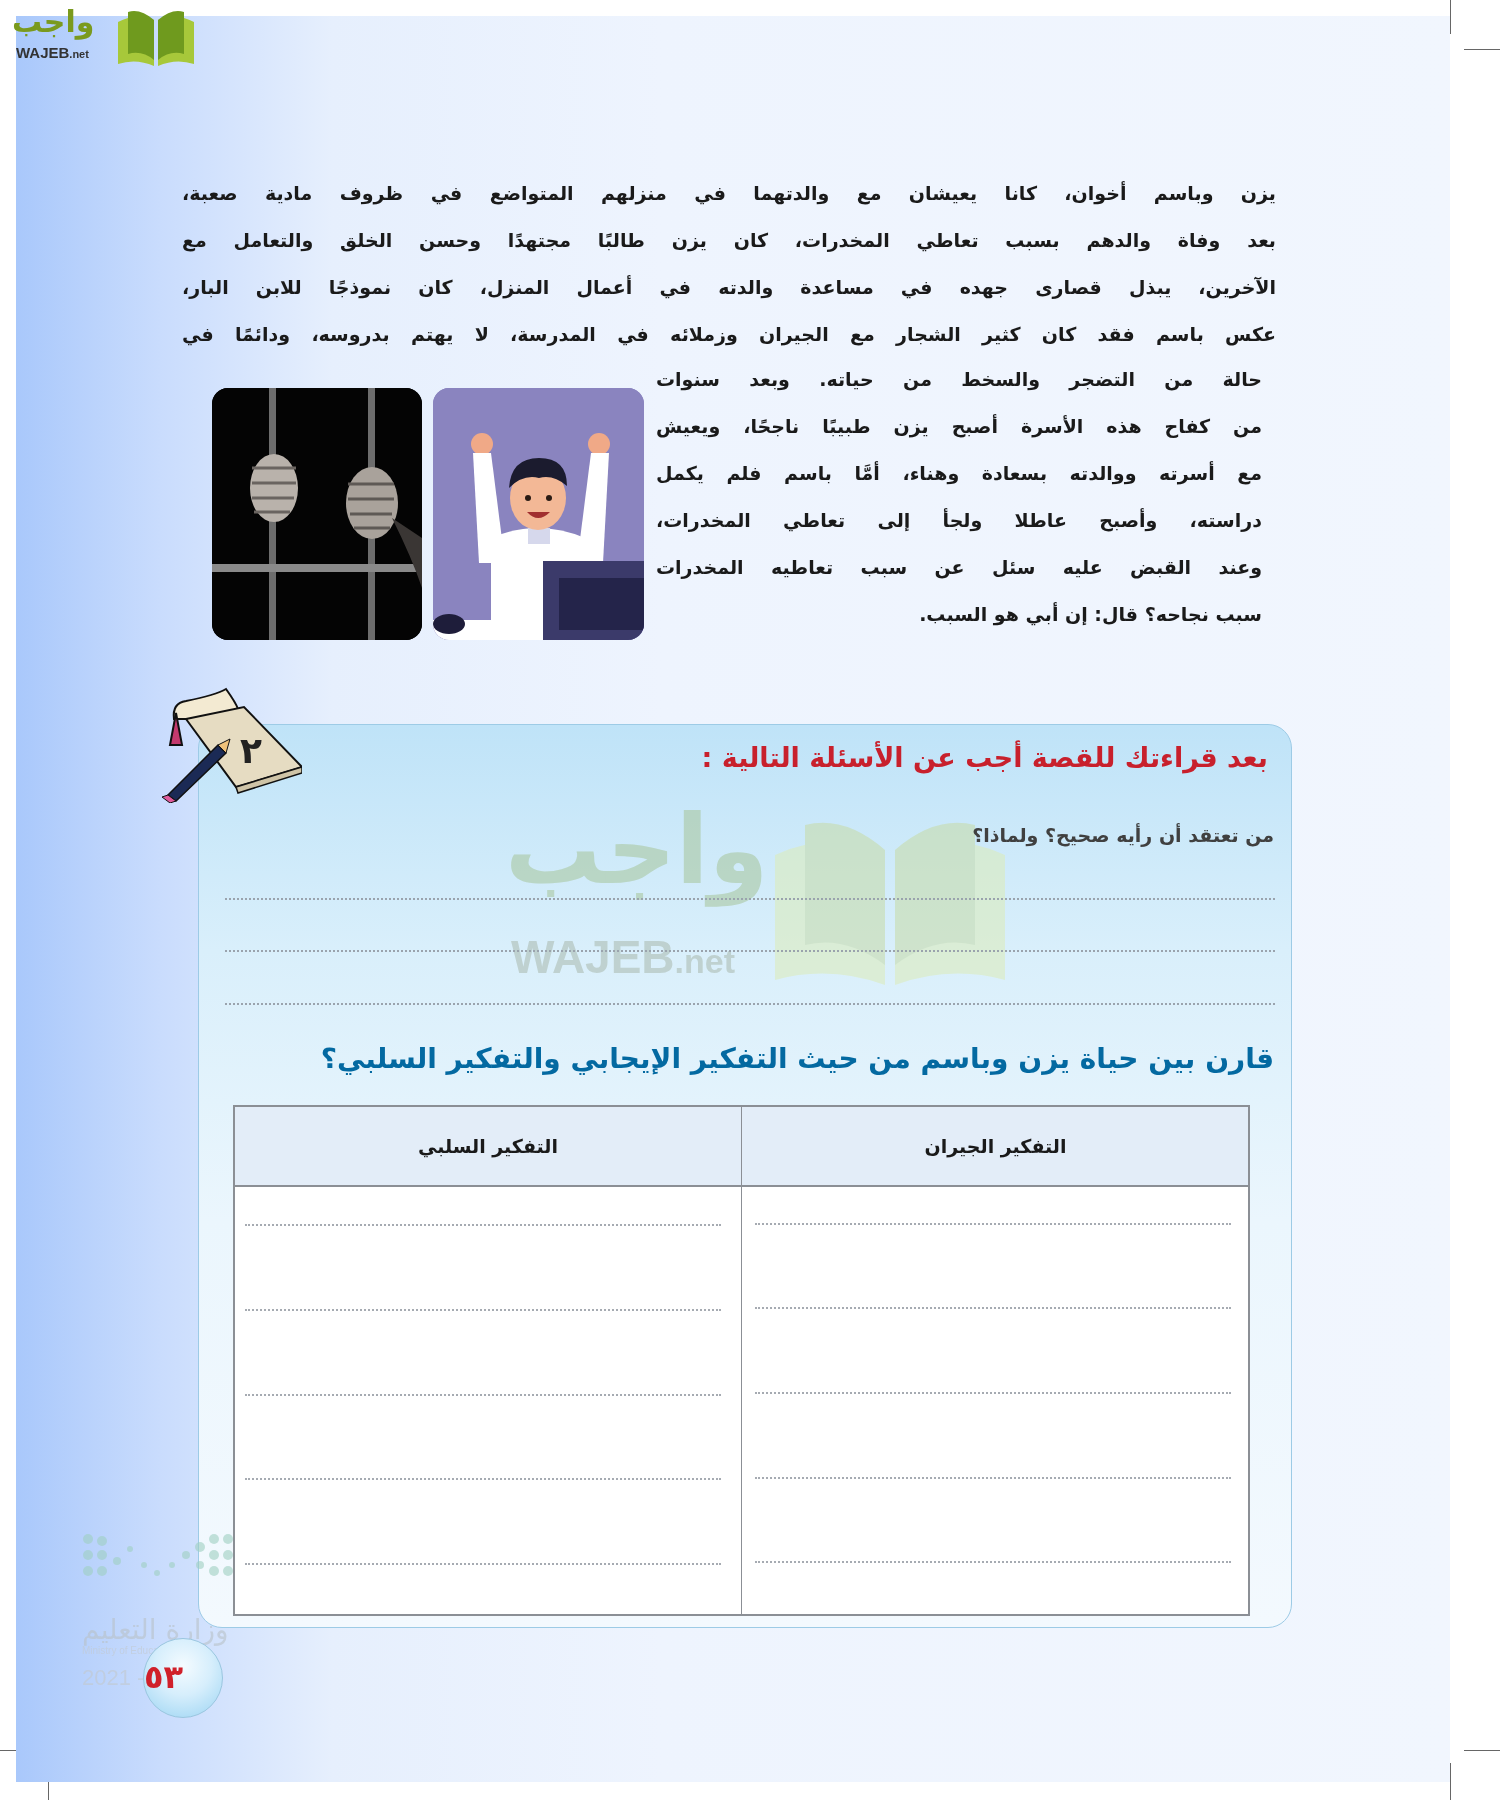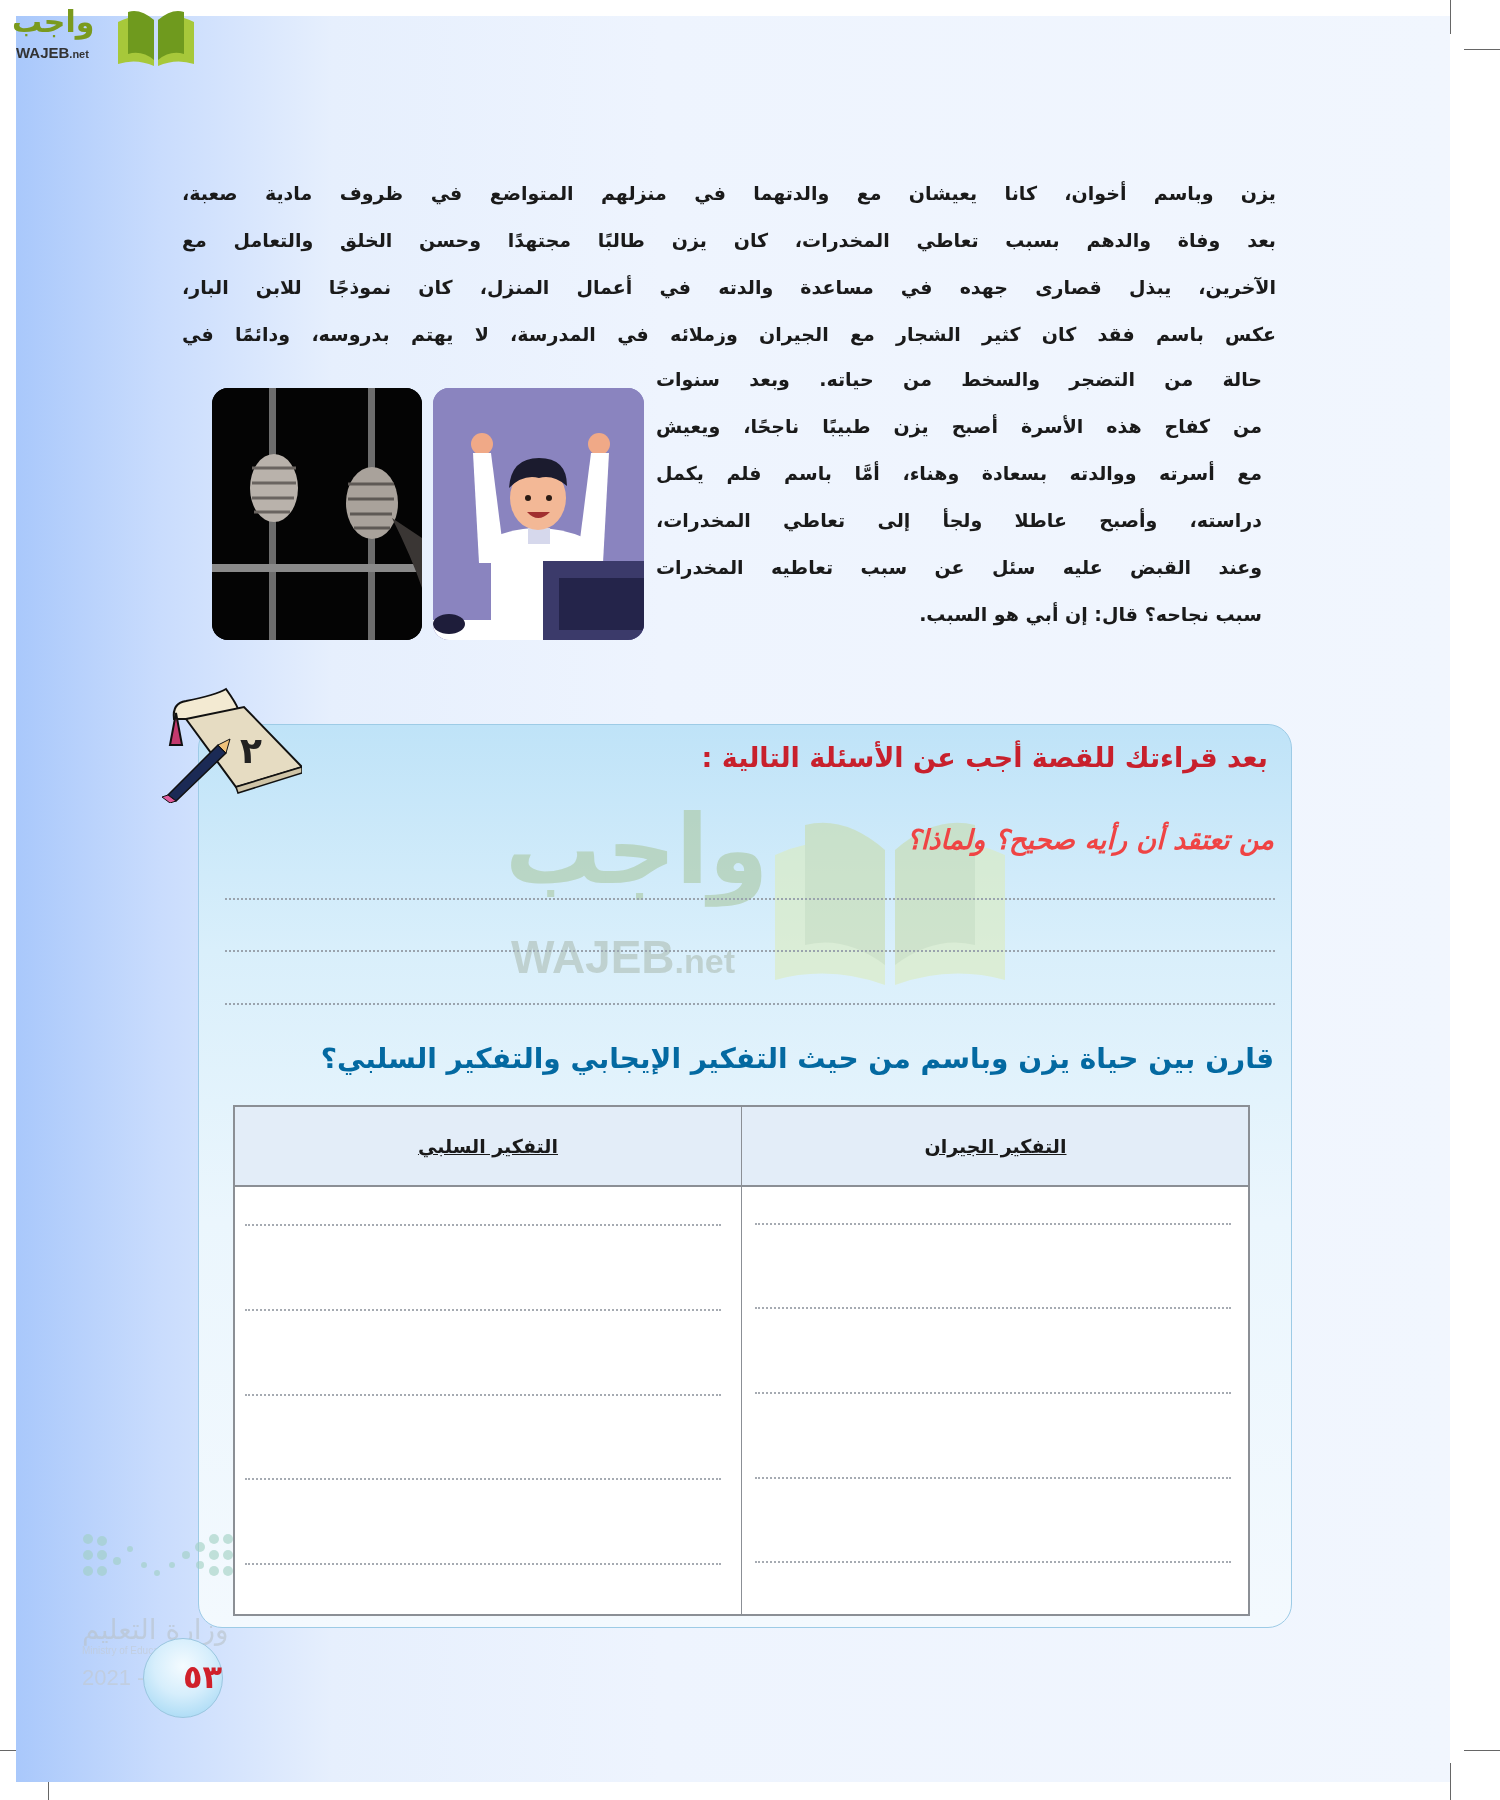--- a/index.html
+++ b/index.html
@@ -37,52 +37,52 @@
     position:absolute; left:198px; top:724px; width:1092px; height:902px;
     border:1.5px solid #9dcbe6; border-radius:24px;
     background:linear-gradient(180deg, #bfe3f8 0%, #d9effb 25%, #ebf6fd 55%, #f3f9fe 100%);
   }
   .notepad { position:absolute; left:156px; top:683px; width:146px; height:120px; }
 
   .heading {
     position:absolute; right:232px; top:742px; direction:rtl;
     color:#c8202c; font-weight:bold; font-size:27px; white-space:nowrap;
   }
-  .q1 { position:absolute; right:226px; top:824px; direction:rtl; color:#ef4444; font-weight:bold; font-size:27px; white-space:nowrap;font-style:italic; }
+  .q1 { position:absolute; right:226px; top:824px; direction:rtl; color:#404040; font-weight:bold; font-size:19px; white-space:nowrap; }
   .q2 { position:absolute; right:226px; top:1042px; direction:rtl; color:#0369a1; font-weight:bold; font-size:28px; white-space:nowrap; }
 
   .dotline { position:absolute; height:0; border-top:2px dotted #9aa3ad; }
 
   .watermark { position:absolute; left:505px; top:810px; width:500px; height:180px; opacity:0.55; }
   .watermark .ar { position:absolute; left:0; top:-16px; font-size:96px; font-weight:bold; color:#a7c59a; direction:rtl; }
   .watermark .en { position:absolute; left:6px; top:120px; font-size:46px; font-weight:bold; color:#a9b9ad; font-family:"Liberation Sans", sans-serif; }
   .watermark .en small { font-size:34px; }
   .watermark .book { position:absolute; left:270px; top:5px; width:230px; height:170px; }
 
   .table {
     position:absolute; left:233px; top:1105px; width:1013px; height:507px;
     border:2px solid #8b8f95; background:#ffffff; direction:rtl;
   }
   .table .head { position:absolute; left:0; right:0; top:0; height:78px; background:#e3edf8; border-bottom:2px solid #8b8f95; }
   .table .vsplit { position:absolute; top:0; bottom:0; left:506px; width:0; border-left:1.5px solid #8b8f95; }
-  .table .h { position:absolute; top:0; height:78px; line-height:78px; text-align:center; font-weight:bold; font-size:19px; color:#1a1a1a; direction:rtl;text-decoration:underline; }
+  .table .h { position:absolute; top:0; height:78px; line-height:78px; text-align:center; font-weight:bold; font-size:19px; color:#1a1a1a; direction:rtl; }
   .table .h.pos { left:508px; right:0; }
   .table .h.neg { left:0; width:506px; }
   .table .dl { position:absolute; height:0; border-top:2px dotted #a6abb2; }
 
   .moe { position:absolute; left:82px; top:1533px; width:240px; height:160px; opacity:0.6; }
   .moe .t1 { position:absolute; left:0; top:80px; font-size:28px; color:#b9c2c8; direction:rtl; }
   .moe .t2 { position:absolute; left:0; top:112px; font-size:10px; color:#c2c9cf; font-family:"Liberation Sans", sans-serif; }
   .moe .t3 { position:absolute; left:0; top:132px; font-size:22px; color:#c2c9cf; font-family:"Liberation Sans", sans-serif; }
 
   .pagenum {
     position:absolute; left:143px; top:1638px; width:78px; height:78px; border-radius:50%;
     background:radial-gradient(circle at 50% 35%, #f4fbff 0%, #d6eefc 45%, #99d3f2 100%);
     border:1px solid #9ac6df;
-    color:#d0202a; font-weight:bold; font-size:32px; text-align:right; line-height:76px;
+    color:#d0202a; font-weight:bold; font-size:32px; text-align:left; line-height:76px;
   }
 </style>
 </head>
 <body>
 
 <div class="crop" style="left:1450px;top:0;width:1px;height:34px;"></div>
 <div class="crop" style="left:1464px;top:49px;width:36px;height:1px;"></div>
 <div class="crop" style="left:1450px;top:1763px;width:1px;height:37px;"></div>
 <div class="crop" style="left:1464px;top:1750px;width:36px;height:1px;"></div>
 <div class="crop" style="left:48px;top:1763px;width:1px;height:37px;"></div>

